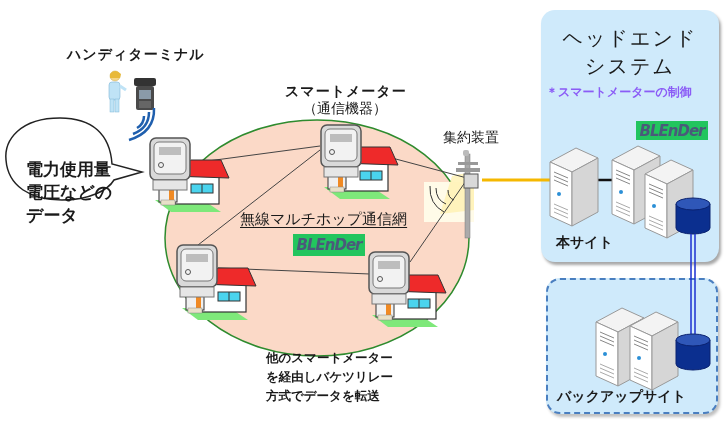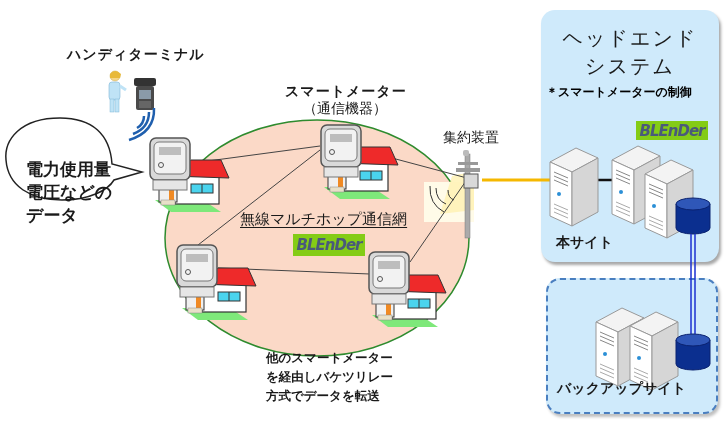--- a/index.html
+++ b/index.html
@@ -6,21 +6,21 @@
   body { width:728px; height:429px; position:relative; overflow:hidden;
          font-family:"DejaVu Sans", sans-serif; color:#1a1a1a; }
   .abs { position:absolute; }
   .lbl { position:absolute; font-weight:bold; white-space:nowrap; }
   svg.layer { position:absolute; left:0; top:0; }
   .hes-box { left:541px; top:10px; width:178px; height:252px; background:#cfeafb;
              border-radius:14px; box-shadow:2px 3px 3px rgba(0,0,0,0.35); }
   .bk-box { left:546px; top:278px; width:172px; height:136px; background:#cfeafb;
             border:2px dashed #4a7fc0; border-radius:14px; box-sizing:border-box;
             box-shadow:2px 3px 3px rgba(0,0,0,0.25); }
-  .blender { position:absolute; width:72px; height:22px; background:#84cc16;
+  .blender { position:absolute; width:72px; height:22px; background:#22c55e;
              display:flex; align-items:center; justify-content:center;
              font-family:"DejaVu Sans", sans-serif; font-style:italic; font-weight:bold;
              font-size:15px; letter-spacing:-1px; color:#4a5a7a; }
 </style>
 </head>
 <body>
 
 <div class="abs hes-box"></div>
 <div class="abs bk-box"></div>
 
@@ -166,21 +166,21 @@
 <div class="lbl" style="left:266px; top:348px; font-size:12.5px; line-height:19px;">
   <div>他のスマートメーター</div>
   <div>を経由しバケツリレー</div>
   <div>方式でデータを転送</div>
 </div>
 
 <div class="lbl" style="left:560px; top:24px; width:140px; text-align:center; font-size:20px; font-weight:normal; line-height:28px; letter-spacing:2px;font-family:Liberation Serif, serif;">
   <div>ヘッドエンド</div>
   <div>システム</div>
 </div>
-<div class="lbl" style="left:546px; top:84px; font-size:12px; line-height:17px; color:#000000;">
+<div class="lbl" style="left:546px; top:84px; font-size:12px; line-height:17px; color:#8b5cf6;">
   <div>＊スマートメーターの制御</div>
 </div>
 <div class="blender" style="left:636px; top:121px; width:72px; height:19px;">
     <span>BLEnDer</span>
   </div>
 <div class="lbl" style="left:556px; top:234px; font-size:14px;">本サイト</div>
 
-<div class="lbl" style="left:557px; top:380px; font-size:14px;">バックアップサイト</div>
+<div class="lbl" style="left:557px; top:388px; font-size:14px;">バックアップサイト</div>
 
 </body></html>

